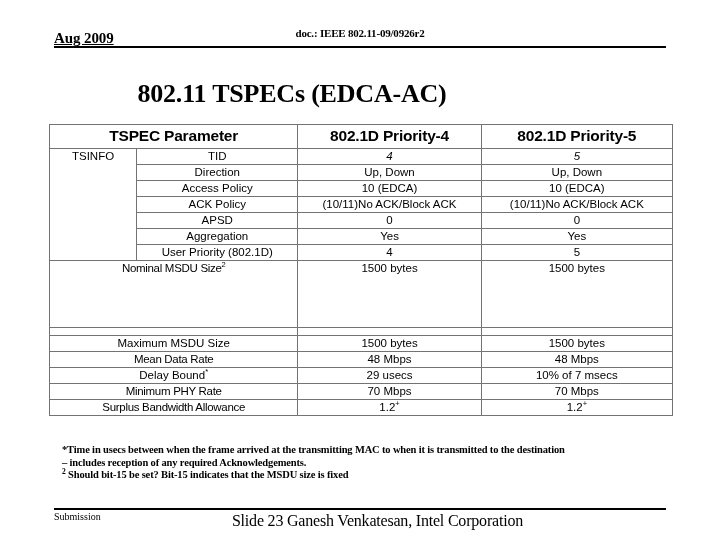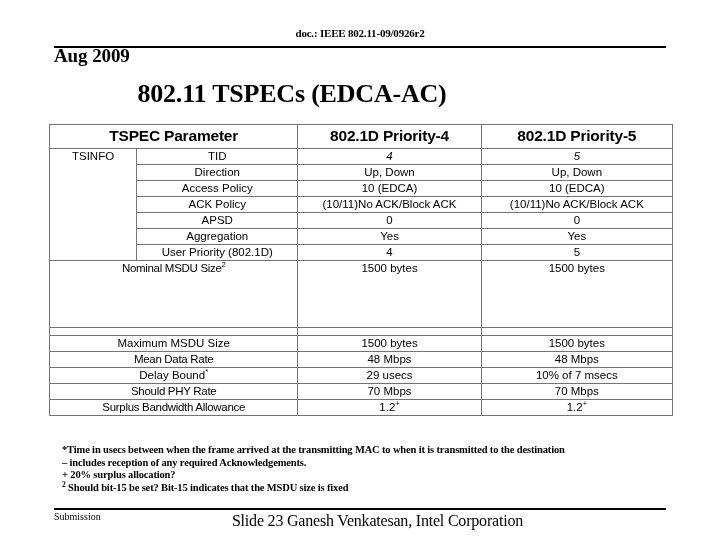--- a/index.html
+++ b/index.html
@@ -28,26 +28,27 @@
     position: absolute;
     left: 0;
     right: 0;
     bottom: 0;
     height: 2px;
     background: #000;
   }
   .hdr-date {
     position: absolute;
     left: 0;
-    top: 17px;
-    font-family: "Liberation Serif", serif;
-    font-weight: bold;
-    font-size: 19px;
+    top: 2px;
+    font-family: "Liberation Serif", serif;
+    font-weight: bold;
+    font-size: 15px;
     letter-spacing: -0.1px;
     white-space: nowrap;
+    text-decoration: underline;
   }
   .hdr-doc {
     position: absolute;
     left: 50%;
     top: -1px;
     transform: translateX(-50%);
     font-family: "Liberation Serif", serif;
     font-weight: bold;
     font-size: 11px;
     letter-spacing: -0.2px;
@@ -240,36 +241,35 @@
         <td class="bold" colspan="2">Mean Data Rate</td>
         <td>48 Mbps</td>
         <td>48 Mbps</td>
       </tr>
       <tr>
         <td colspan="2">Delay Bound<sup>*</sup></td>
         <td>29 usecs</td>
         <td>10% of 7 msecs</td>
       </tr>
       <tr>
-        <td class="bold" colspan="2">Should PHY Rate</td>
+        <td class="bold" colspan="2">Minimum PHY Rate</td>
         <td>70 Mbps</td>
         <td>70 Mbps</td>
       </tr>
       <tr>
         <td class="bold" colspan="2">Surplus Bandwidth Allowance</td>
         <td>1.2<sup>+</sup></td>
         <td>1.2<sup>+</sup></td>
       </tr>
     </tbody>
 </table>
 
 <div class="footnotes" id="footnotes">
     <div><span class="fn-marker">*</span><span>Time in usecs between when the frame arrived at the transmitting MAC to when it is transmitted to the destination</span></div>
     <div><span class="fn-marker">–</span><span> includes reception of  any required Acknowledgements.</span></div>
-    <div><span class="fn-marker">+</span><span> 20% surplus allocation?</span></div>
     <div><span class="fn-sup">2</span><span> Should bit-15 be set? Bit-15 indicates that the MSDU size is fixed</span></div>
   </div>
 
 <div class="slide-footer">
   <div class="ftr-rule"></div>
   <div class="ftr-submission">Submission</div>
   <div class="ftr-slideinfo">Slide 23 Ganesh Venkatesan, Intel Corporation</div>
 </div>
 
 </body></html>

